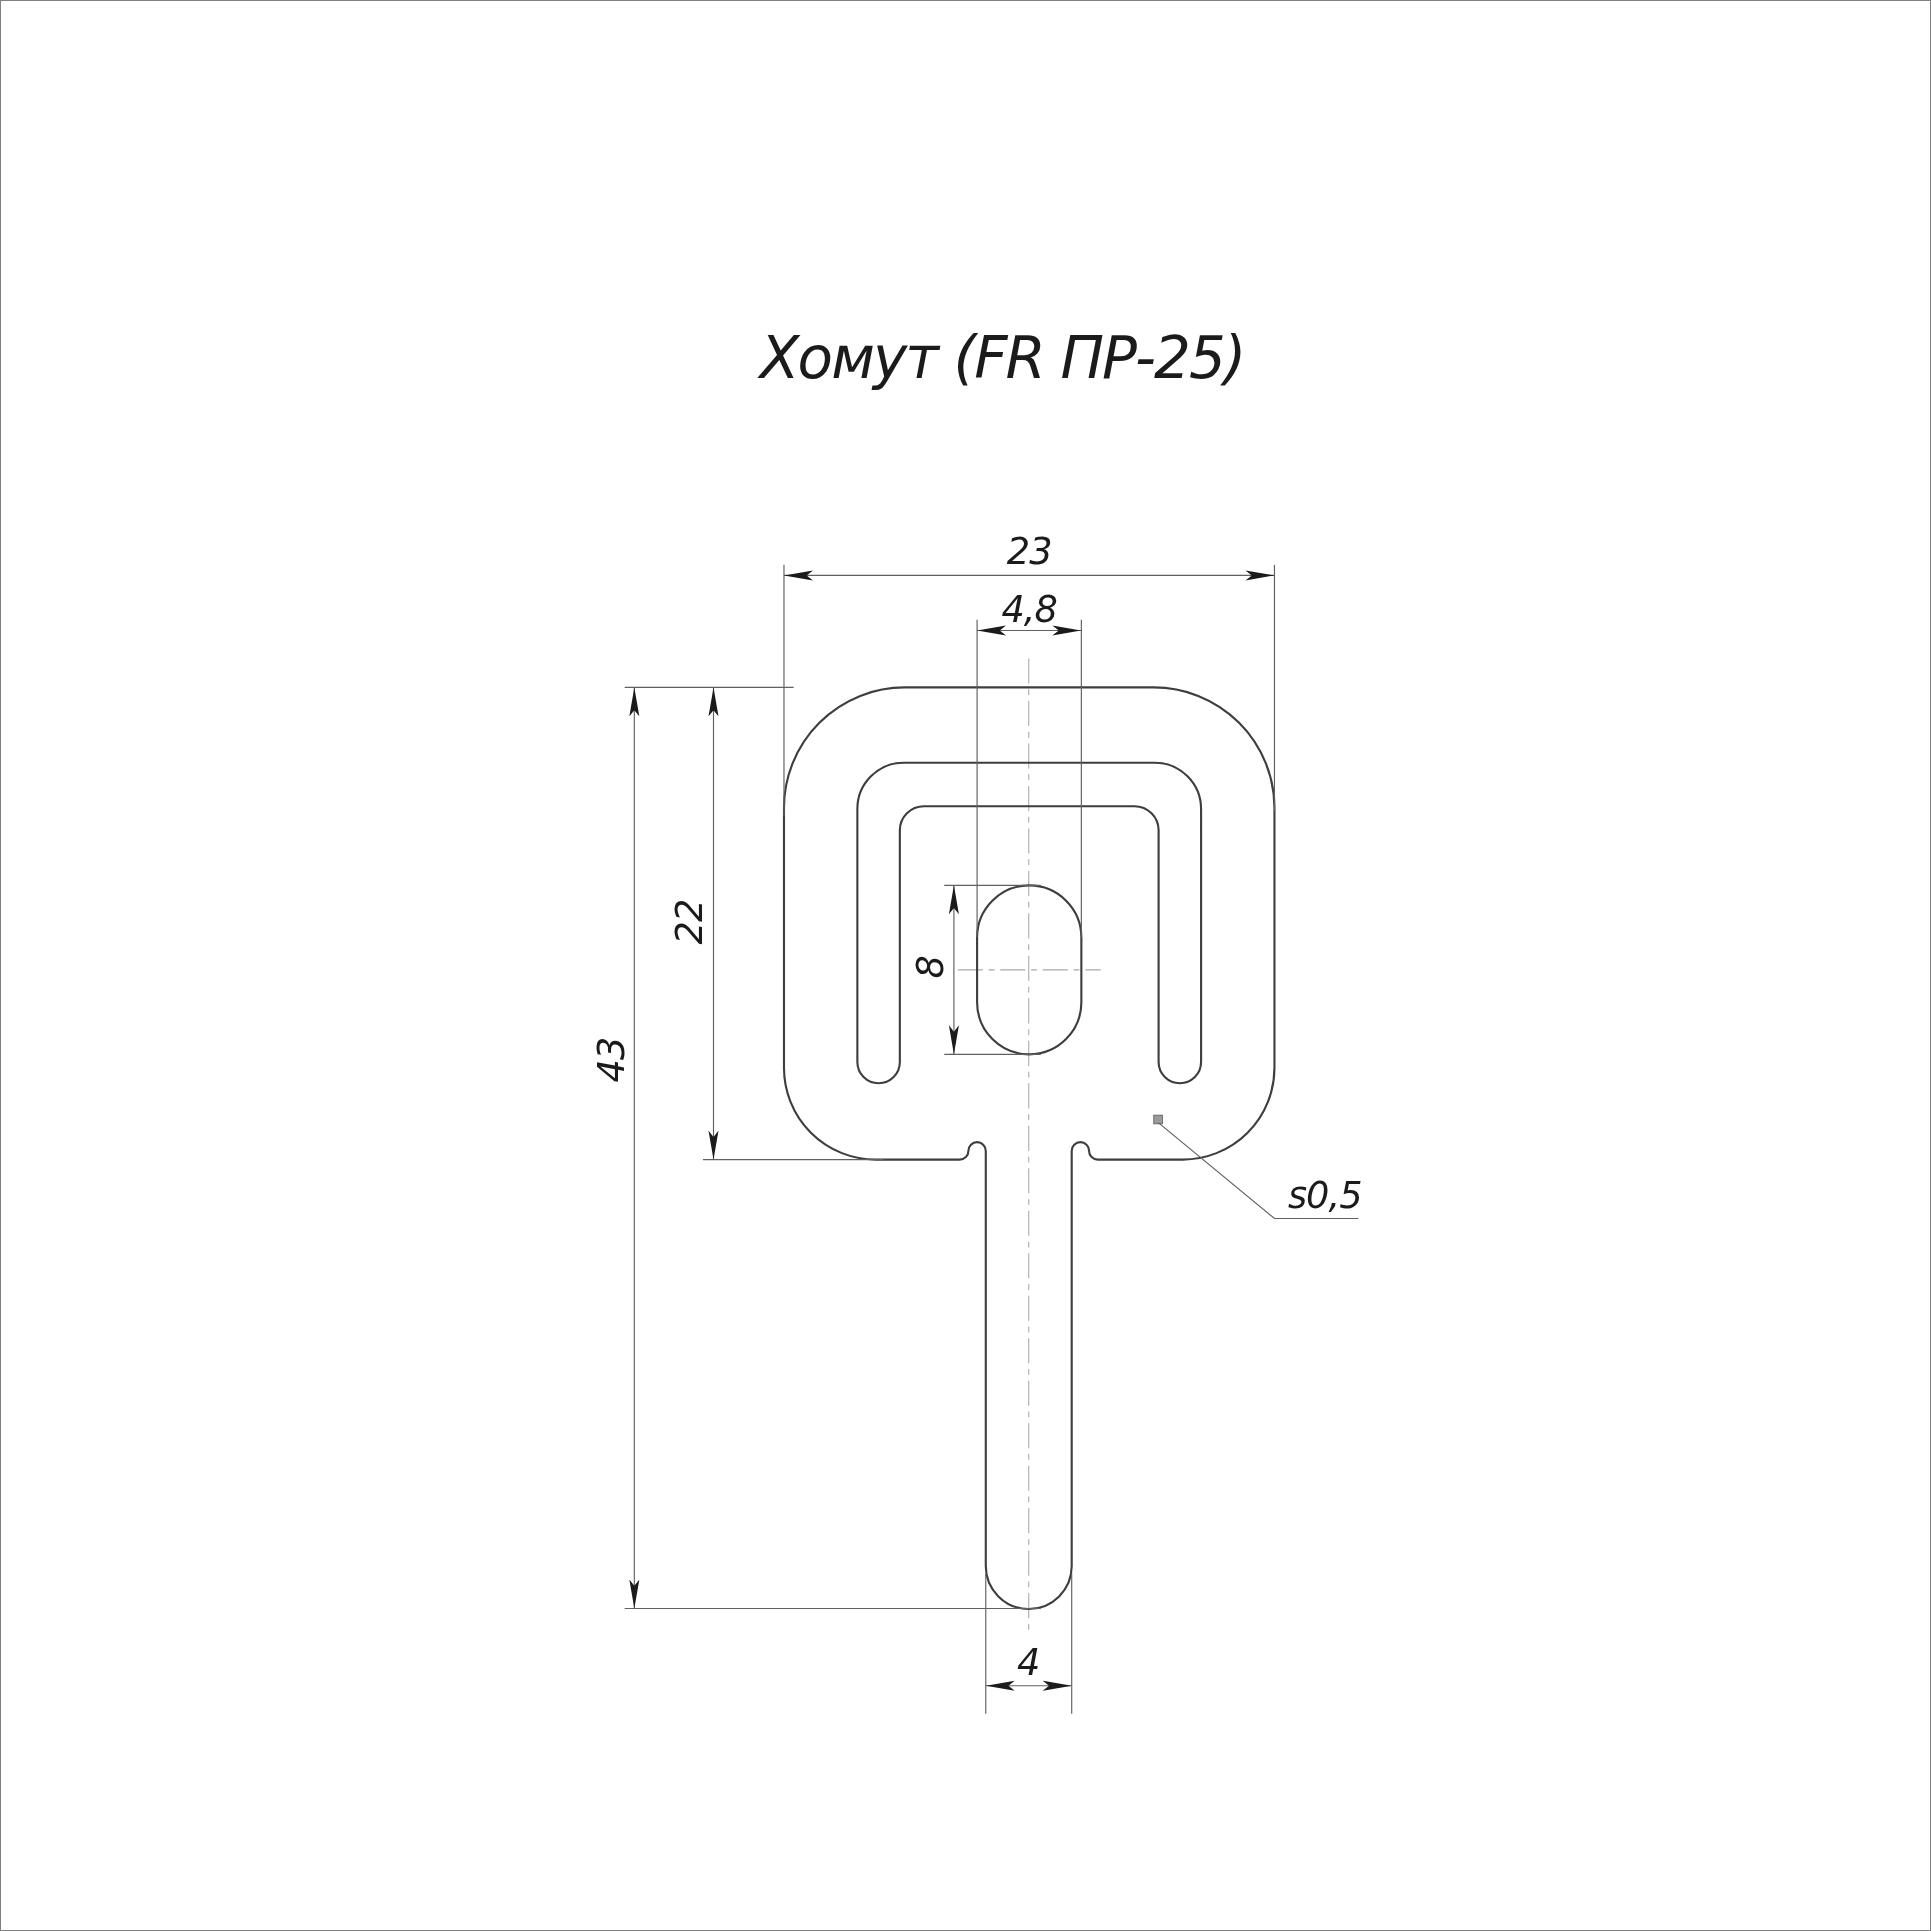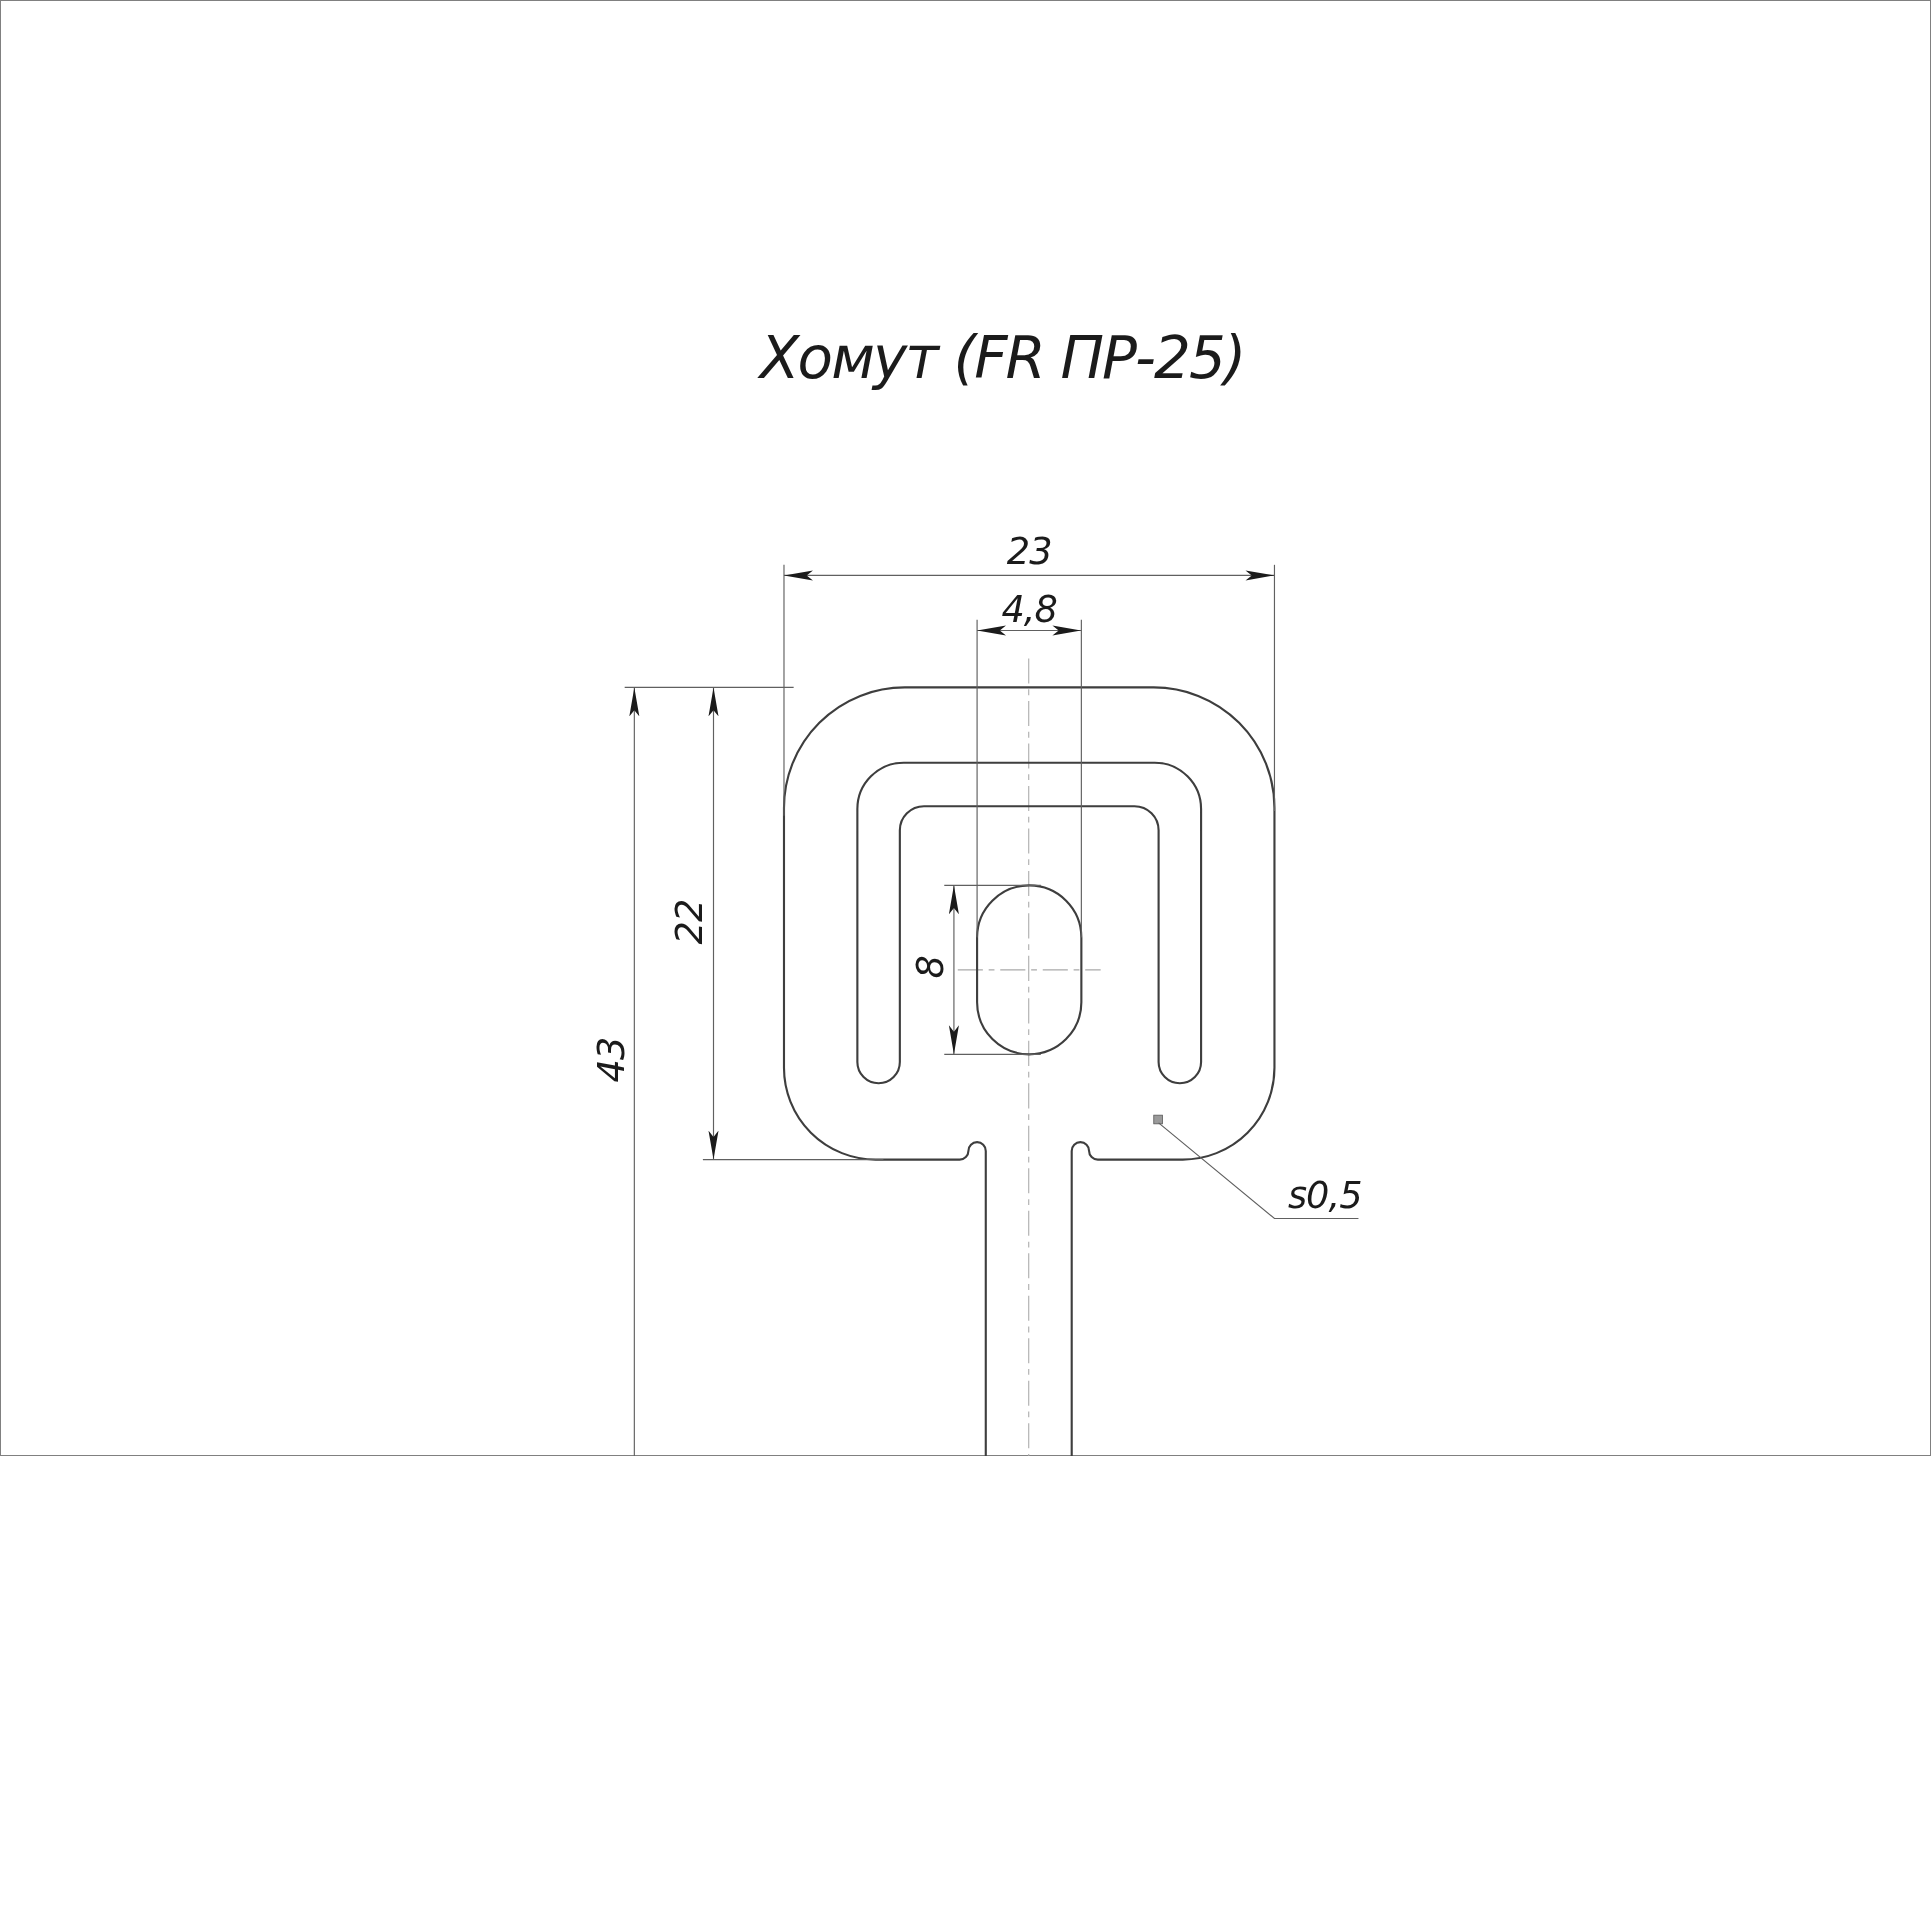--- a/index.html
+++ b/index.html
@@ -4,21 +4,21 @@
 <style>
   :root{
     --ink:#3e3e3e;
     --thin:#606060;
     --center:#a9a9a9;
     --text:#1b1b1b;
     --frame:#808080;
     --paper:#ffffff;
   }
   html,body{margin:0;padding:0;background:var(--paper);}
-  .page{position:relative;width:1931px;height:1456px;background:var(--paper);overflow:hidden;}
+  .page{position:relative;width:1931px;height:1931px;background:var(--paper);overflow:hidden;}
   .frame{position:absolute;inset:0;border:1.9px solid var(--frame);pointer-events:none;}
   svg{position:absolute;left:0;top:0;}
   .outline{fill:none;stroke:var(--ink);stroke-width:2.2px;}
   .thinline{fill:none;stroke:var(--thin);stroke-width:1.2px;}
   .centerline{fill:none;stroke:var(--center);stroke-width:1.1px;stroke-dasharray:26 6 6 6;}
   .dimtext{fill:var(--text);font-family:"DejaVu Sans","Liberation Sans",sans-serif;
            font-style:italic;font-size:38px;letter-spacing:-1px;}
   .titletext{fill:var(--text);font-family:"DejaVu Sans","Liberation Sans",sans-serif;
            font-style:italic;font-size:60px;letter-spacing:-2px;}
   #arrowhead path{fill:var(--text);}

